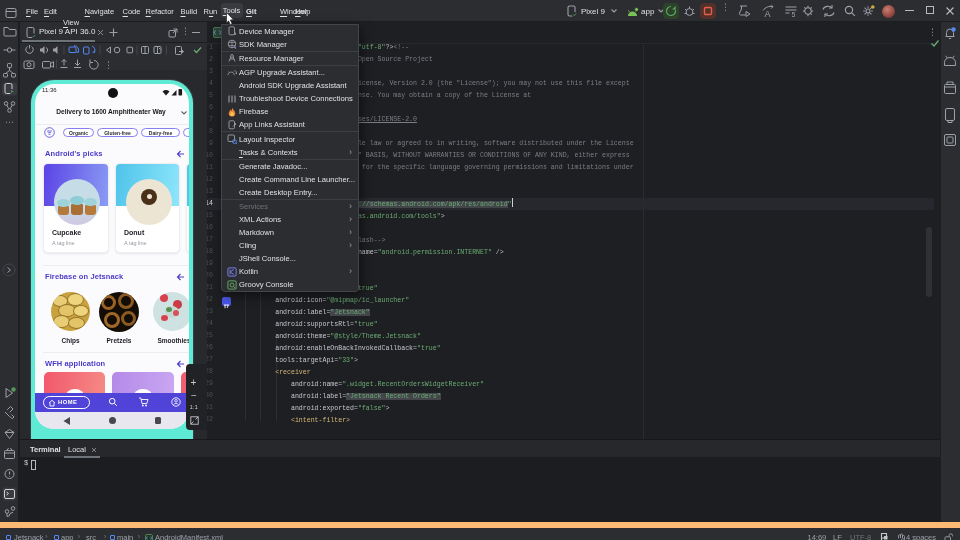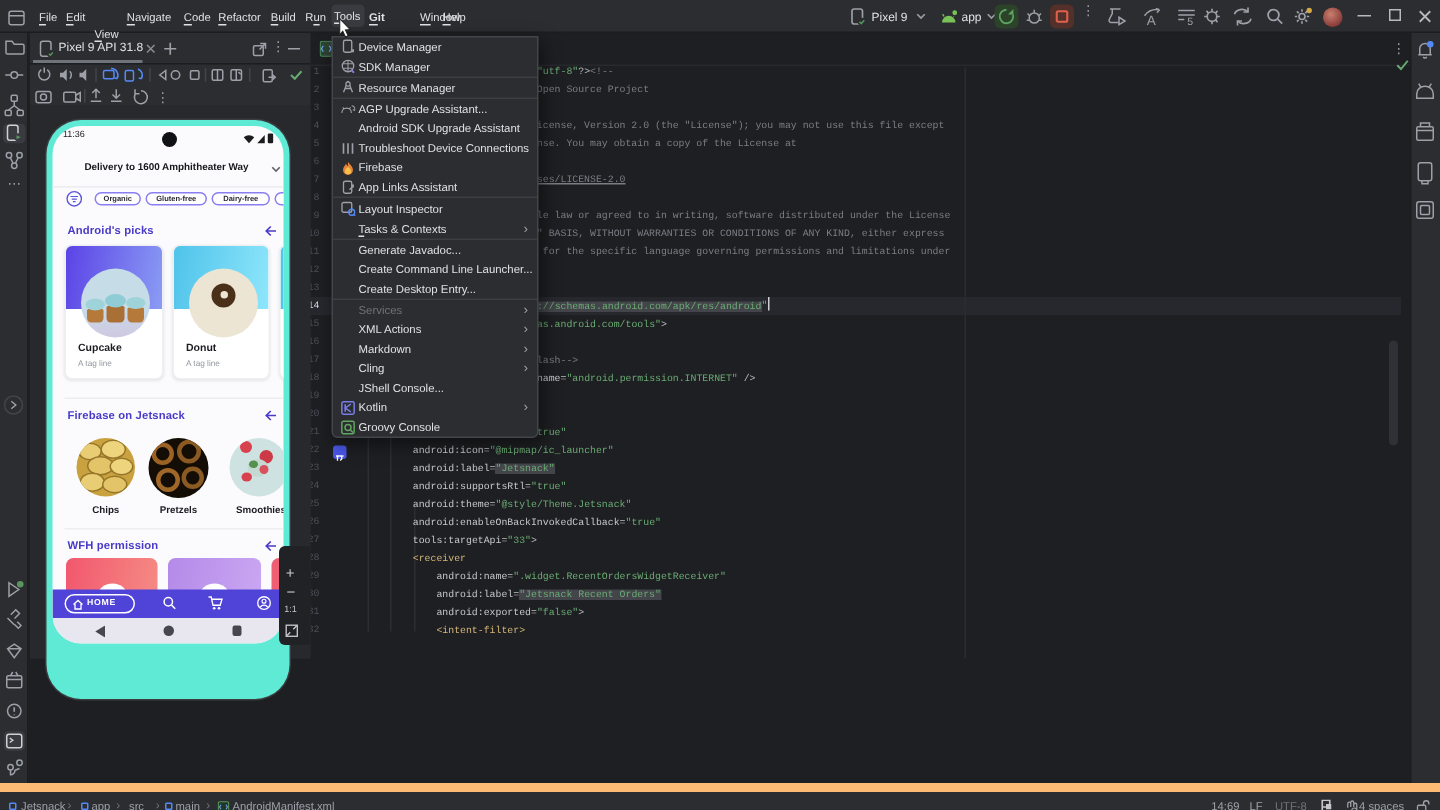--- a/index.html
+++ b/index.html
@@ -141,21 +141,21 @@
 
   <div class="abs" id="rightstripe" style="left:940px;top:22px;width:20px;height:500px;background:#2b2d30;border-left:1px solid #1c1d1f;z-index:5;"></div>
 
   <div class="abs" id="devpanel" style="left:20px;top:22px;width:187px;height:417px;background:#2b2d30;z-index:4;">
 
     <svg class="abs" style="left:5px;top:4px;" width="12" height="13" viewBox="0 0 12 13">
         <rect x="2" y="1.5" width="7" height="10" rx="1.5" fill="none" stroke="#9da0a8" stroke-width="1"></rect>
         <circle cx="8.8" cy="9.8" r="2.4" fill="#2b2d30"></circle>
         <path d="M7.6 9.8l1 1 1.6-1.8" stroke="#57965c" stroke-width="0.9" fill="none"></path>
       </svg>
-    <span class="abs ui" style="left:19px;top:5px;font-size:8px;">Pixel 9 API 31.8</span>
+    <span class="abs ui" style="left:19px;top:5px;font-size:8px;">Pixel 9 API 36.0</span>
     <svg class="abs" style="left:77px;top:7px;" width="7" height="7" viewBox="0 0 7 7">
         <path d="M1 1l5 5M6 1L1 6" stroke="#8a8e95" stroke-width="1"></path>
       </svg>
     <svg class="abs" style="left:89px;top:6px;" width="9" height="9" viewBox="0 0 9 9">
         <path d="M4.5 0.5v8M0.5 4.5h8" stroke="#9da0a8" stroke-width="1.1"></path>
       </svg>
     <svg class="abs" style="left:148px;top:6px;" width="10" height="10" viewBox="0 0 10 10">
         <rect x="1" y="2.5" width="6.5" height="6.5" rx="1" fill="none" stroke="#9da0a8" stroke-width="1"></rect>
         <path d="M5.5 1h3.5v3.5M9 1L5 5" stroke="#9da0a8" stroke-width="1" fill="none"></path>
       </svg>
@@ -310,21 +310,21 @@
           <div class="abs" style="left:12px;top:14px;width:14px;height:12px;border-radius:50%;background:#c4d9d2;"></div>
           <div class="abs" style="left:13px;top:15px;width:6px;height:5px;border-radius:50%;background:#56924e;"></div>
           <div class="abs" style="left:20px;top:18px;width:6px;height:6px;border-radius:50%;background:#d8515c;"></div>
           <div class="abs" style="left:8px;top:23px;width:7px;height:6px;border-radius:50%;background:#d8414e;"></div>
         </div>
         <span class="abs flab" style="left:16px;top:253px;width:39px;">Chips</span>
         <span class="abs flab" style="left:64px;top:253px;width:40px;">Pretzels</span>
         <span class="abs flab" style="left:118px;top:253px;width:42px;">Smoothies</span>
         <div class="abs" style="left:8px;top:268px;width:146px;height:1px;background:#ededf0;"></div>
 
-        <span class="abs sect" style="left:10px;top:275px;">WFH permission</span>
+        <span class="abs sect" style="left:10px;top:275px;">WFH application</span>
         <svg class="abs" style="left:141px;top:276px;" width="9" height="8" viewBox="0 0 9 8">
             <path d="M8 4H1.5M4.5 1L1.5 4l3 3" stroke="#4a3ac8" stroke-width="1.1" fill="none"></path>
           </svg>
         <div class="abs" style="left:9px;top:288.5px;width:61px;height:22px;border-radius:5px 5px 0 0;background:linear-gradient(100deg,#f2576d,#f58a84);"></div>
         <div class="abs" style="left:77px;top:288.5px;width:62px;height:22px;border-radius:5px 5px 0 0;background:linear-gradient(100deg,#b48ae8,#c9a6f2);"></div>
         <div class="abs" style="left:146px;top:288.5px;width:12px;height:22px;border-radius:5px 5px 0 0;background:#ee5f74;"></div>
         <div class="abs" style="left:29.5px;top:305px;width:20px;height:12px;border-radius:50% 50% 0 0/70% 70% 0 0;background:#fff;"></div>
         <div class="abs" style="left:98px;top:305px;width:20px;height:12px;border-radius:50% 50% 0 0/70% 70% 0 0;background:#fff;"></div>
 
         <div class="abs" style="left:0;top:309px;width:154px;height:19px;background:#4f43d8;">
@@ -460,20 +460,32 @@
         <s>android:enableOnBackInvokedCallback</s>=<i>"true"</i>
         <s>tools:targetApi</s>=<i>"33"</i>&gt;
         <em>&lt;receiver</em>
             <s>android:name</s>=<i>".widget.RecentOrdersWidgetReceiver"</i>
             <s>android:label</s>=<i><span style="background:#43454a;">"Jetsnack Recent Orders"</span></i>
             <s>android:exported</s>=<i>"false"</i>&gt;
             <em>&lt;intent-filter&gt;</em></pre>
 
   </div>
 
+  <div class="abs" id="terminal" style="left:20px;top:439px;width:920px;height:83px;background:#1b1d20;z-index:4;">
+    <div class="abs" style="left:0;top:0;width:920px;height:18px;background:#26282b;border-top:1px solid #17181a;">
+      <span class="abs" style="left:10px;top:4.5px;font-size:7.5px;font-weight:bold;color:#dfe1e5;">Terminal</span>
+      <span class="abs" style="left:48px;top:4.5px;font-size:7.5px;color:#dfe1e5;">Local</span>
+      <svg class="abs" style="left:71px;top:6.5px;" width="6" height="6" viewBox="0 0 6 6">
+          <path d="M1 1l4 4M5 1L1 5" stroke="#8a8e95" stroke-width="0.9"></path>
+        </svg>
+      <div class="abs" style="left:44px;top:16.2px;width:36px;height:1.8px;background:#6f737a;"></div>
+    </div>
+    <span class="abs mono" style="left:4px;top:20px;font-size:7px;color:#c8cacc;">$</span>
+    <div class="abs" style="left:10.5px;top:21px;width:5px;height:9.5px;border:1px solid #b8babd;"></div>
+  </div>
 
   <div class="abs" id="statusbar" style="left:0;top:522px;width:960px;height:18px;background:#2b2d30;border-top:6px solid #fdba74;z-index:6;">
     <div class="abs" style="left:6px;top:6.5px;width:5px;height:5px;border:1.2px solid #548af7;border-radius:1px;"></div>
     <span class="abs bct" style="left:14px;">Jetsnack</span>
     <span class="abs bcs" style="left:45px;">›</span>
     <div class="abs" style="left:53.5px;top:6.5px;width:5px;height:5px;border:1.2px solid #548af7;border-radius:1px;"></div>
     <span class="abs bct" style="left:61px;">app</span>
     <span class="abs bcs" style="left:77.5px;">›</span>
     <span class="abs bct" style="left:86px;">src</span>
     <span class="abs bcs" style="left:103.8px;">›</span>

